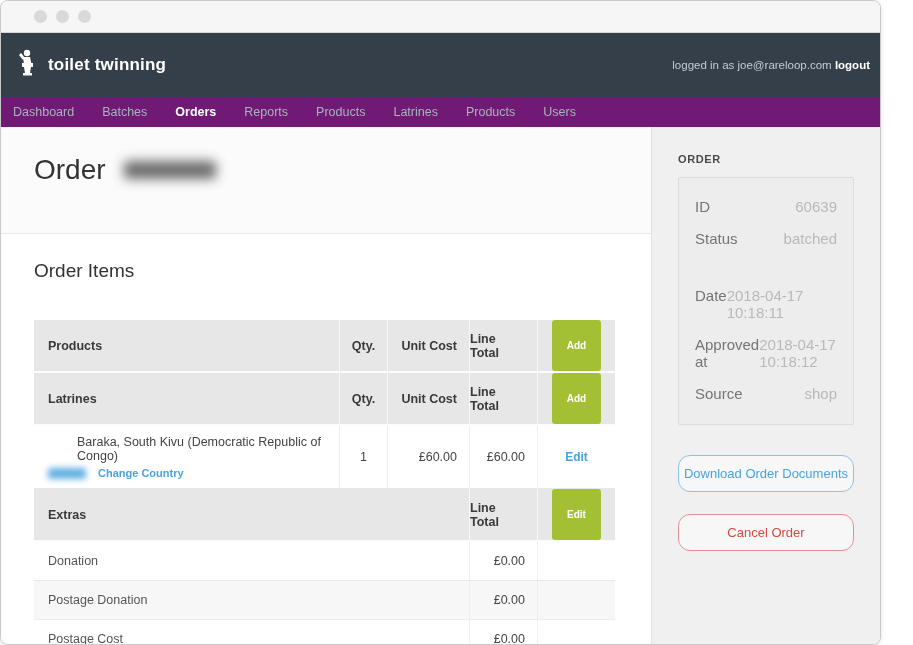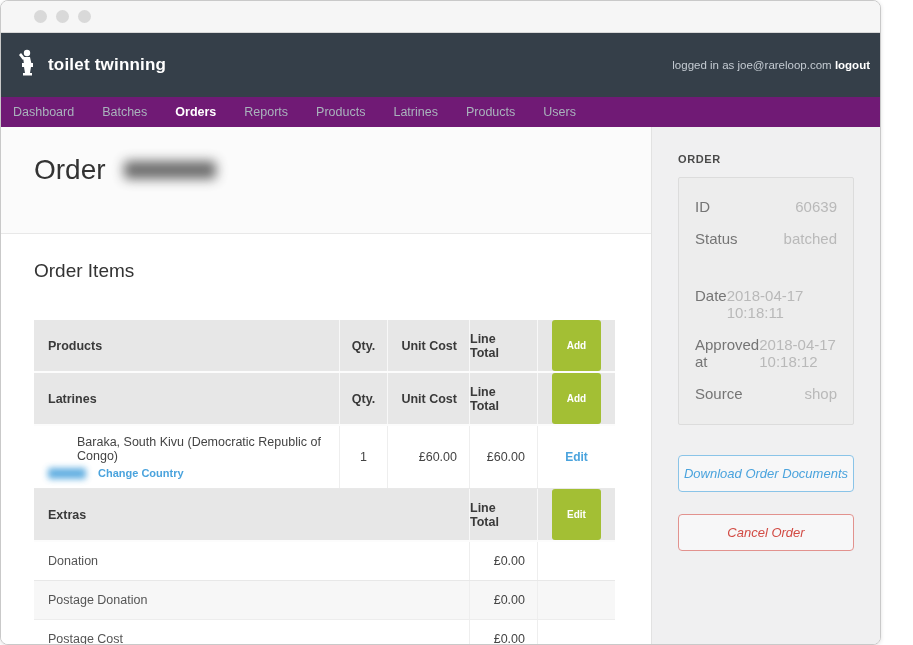--- a/index.html
+++ b/index.html
@@ -118,24 +118,23 @@
     margin-top: 12px; background: #ededed;
     border: 1px solid #dcdcdc; border-radius: 2px;
     padding: 20px 16px 7px;
   }
   .field { display: flex; justify-content: space-between; font-size: 15px; margin-bottom: 15px; }
   .field-label { color: #757575; }
   .field-value { color: #b9b9b9; }
   .panel-gap { height: 25px; }
   .side-btn {
     display: block; width: 100%; height: 37px;
-    border-radius: 4px; background: #f7f7f8; cursor: pointer;
+    border-radius: 12px; background: #f7f7f8; cursor: pointer;
     font-size: 13px; margin-top: 15px;
     font-family: "Liberation Sans", sans-serif;
-    font-style: italic;
   }
   .side-btn.blue { border: 1px solid #8ac4e8; color: #4aa3dd; }
   .side-btn.blue:first-of-type { margin-top: 30px; }
   .side-btn.red { border: 1px solid #e2928e; color: #d24a43; margin-top: 22px; }
 </style>
 </head>
 <body>
 
 <div class="window">
 

